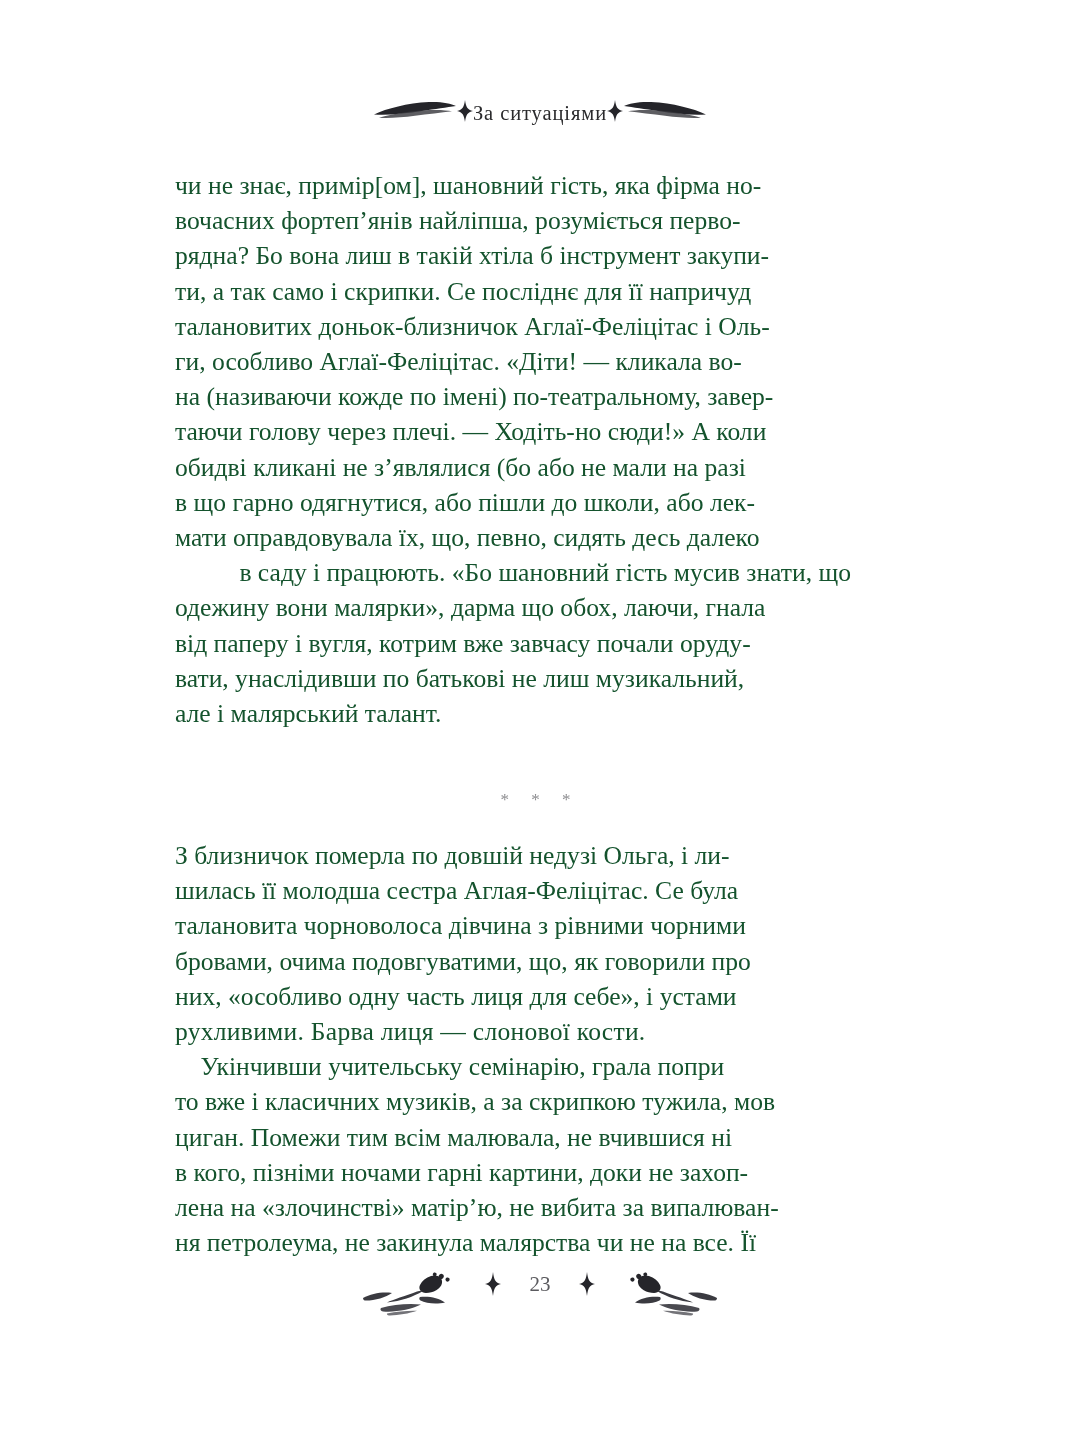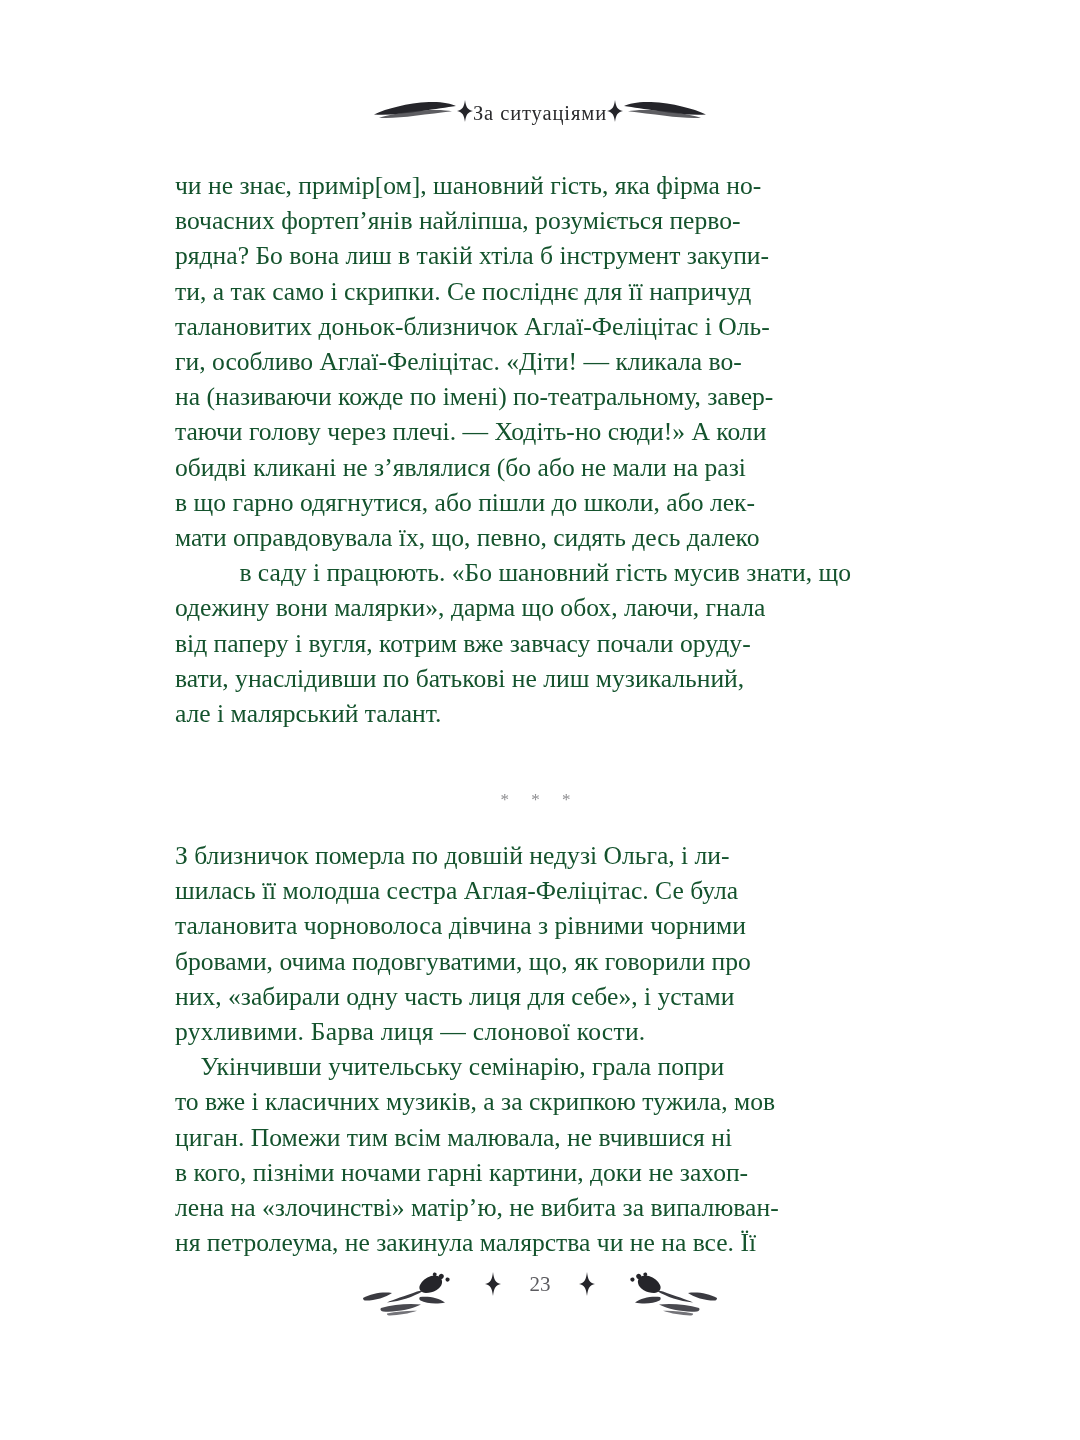--- a/index.html
+++ b/index.html
@@ -163,21 +163,21 @@
     <div class="line just" style="letter-spacing: 0px; word-spacing: 0px;">але і малярський талант.</div>
   </div>
 
   <div class="asterism">* * *</div>
 
   <div class="textblock2">
     <div class="line just" style="letter-spacing: 0px; word-spacing: 0px;">З близничок померла по довшій недузі Ольга, і ли-</div>
     <div class="line just" style="letter-spacing: 0px; word-spacing: 0px;">шилась її молодша сестра Аглая-Феліцітас. Се була</div>
     <div class="line just" style="letter-spacing: 0px; word-spacing: 0px;">талановита чорноволоса дівчина з рівними чорними</div>
     <div class="line just" style="letter-spacing: 0px; word-spacing: 0px;">бровами, очима подовгуватими, що, як говорили про</div>
-    <div class="line just" style="letter-spacing: 0px; word-spacing: 0px;">них, «забирали одну часть лиця для себе», і устами</div>
+    <div class="line just" style="letter-spacing: 0px; word-spacing: 0px;">них, «особливо одну часть лиця для себе», і устами</div>
     <div class="line">рухливими. Барва лиця — слонової кости.</div>
 
     <div class="line just para-indent" style="letter-spacing: 0px; word-spacing: 0px;">    Укінчивши учительську семінарію, грала попри</div>
     <div class="line just" style="letter-spacing: 0px; word-spacing: 0px;">то вже і класичних музиків, а за скрипкою тужила, мов</div>
     <div class="line just" style="letter-spacing: 0px; word-spacing: 0px;">циган. Помежи тим всім малювала, не вчившися ні</div>
     <div class="line just" style="letter-spacing: 0px; word-spacing: 0px;">в кого, пізніми ночами гарні картини, доки не захоп-</div>
     <div class="line just" style="letter-spacing: 0px; word-spacing: 0px;">лена на «злочинстві» матір’ю, не вибита за випалюван-</div>
     <div class="line just" style="letter-spacing: 0px; word-spacing: 0px;">ня петролеума, не закинула малярства чи не на все. Її</div>
   </div>
 

